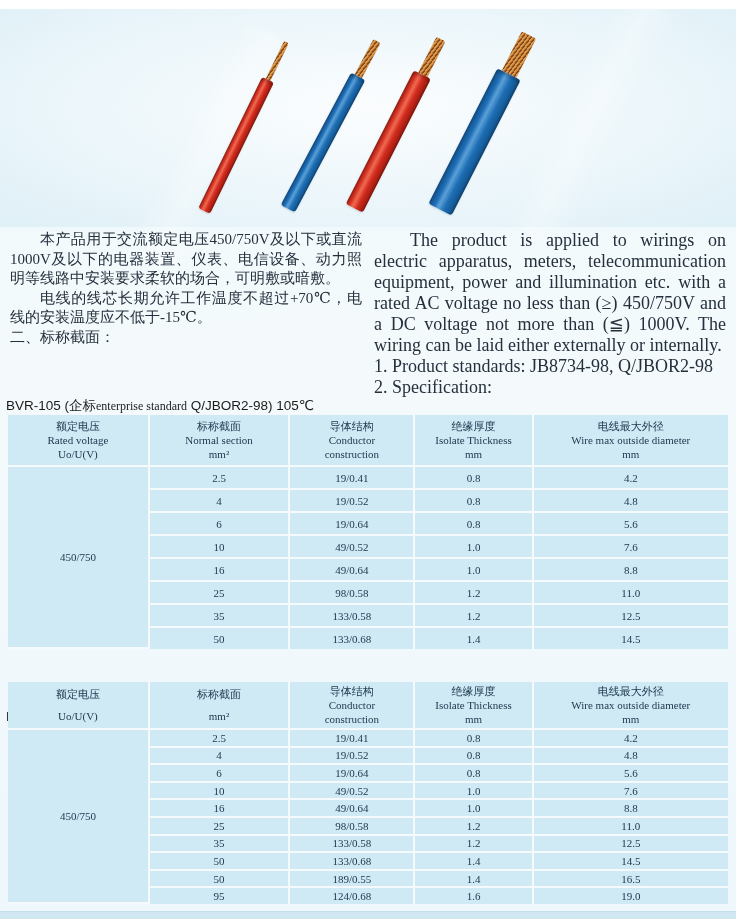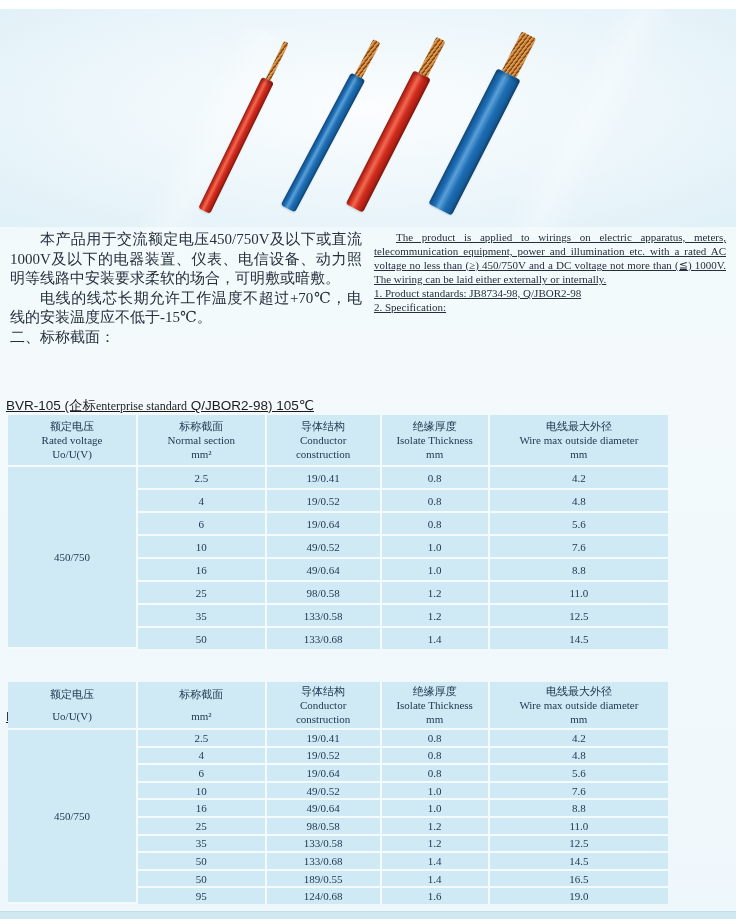--- a/index.html
+++ b/index.html
@@ -36,29 +36,29 @@
   #wire2 .copper{width:8px;height:40px;}
   #wire3{left:431px;top:30px;width:19px;height:190px;transform:rotate(27deg);}
   #wire3 .copper{width:10px;height:40px;}
   #wire4{left:516px;top:26px;width:26px;height:196px;transform:rotate(27deg);}
   #wire4 .copper{width:16px;height:44px;}
   
   #intro{position:absolute;left:10px;top:230px;width:716px;display:flex;gap:12px;color:var(--body-text);}
   .col{width:352px;}
   .col p{margin:0;text-align:justify;}
   #intro .zh{font-size:15px;line-height:19.5px;}
-  #intro .en{font-size:11px;line-height:14px;text-decoration:underline;}
+  #intro .en{font-size:18px;line-height:21px;}
   .indent{text-indent:2em;}
   .li{margin-top:2px;}
   
   .tbl-title{position:absolute;left:6px;color:var(--title-text);
-    font-family:"Liberation Sans","DejaVu Sans",sans-serif;font-size:13.5px;text-decoration:underline;}
+    font-family:"Liberation Sans","DejaVu Sans",sans-serif;font-size:13.5px;}
   .tbl-title .t-serif{font-family:"Liberation Serif","DejaVu Serif",serif;font-size:12px;}
   #title1{top:397px;}  #title2{top:660px;margin-top:48px;}
-  table.spec{position:absolute;left:8px;width:660px;border-collapse:separate;border-spacing:0;
+  table.spec{position:absolute;left:8px;width:720px;border-collapse:separate;border-spacing:0;
     table-layout:fixed;color:var(--table-text);font-size:11px;}
   #table1{top:415px;} #table2{top:682px;}
   .spec th,.spec td{
     background:var(--cell-bg);text-align:center;vertical-align:middle;padding:0;
     border-right:2px solid var(--cell-line);border-bottom:2px solid var(--cell-line);
     font-weight:normal;
   }
   .spec th{line-height:14px;}
   .spec tr>*:last-child{border-right:none;}
   .spec tbody tr:last-child td{border-bottom:none;}

